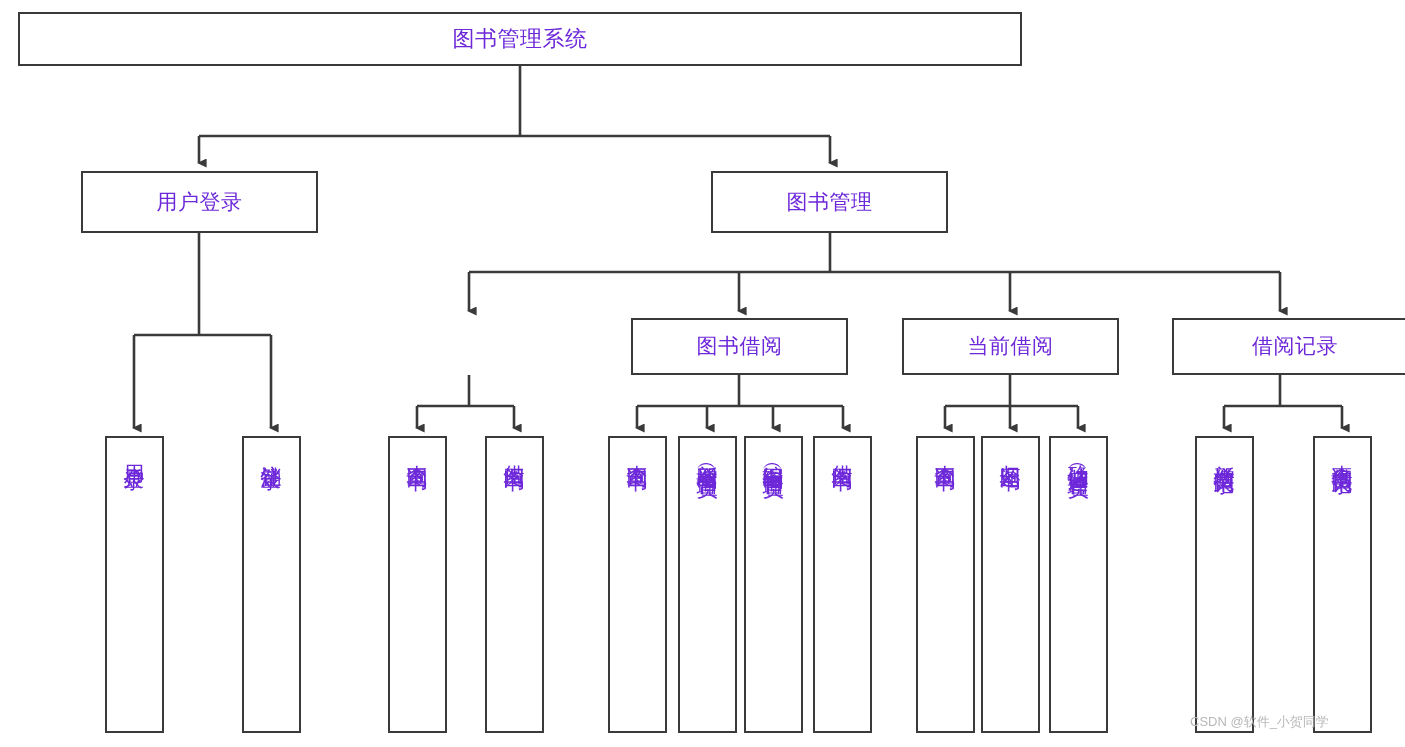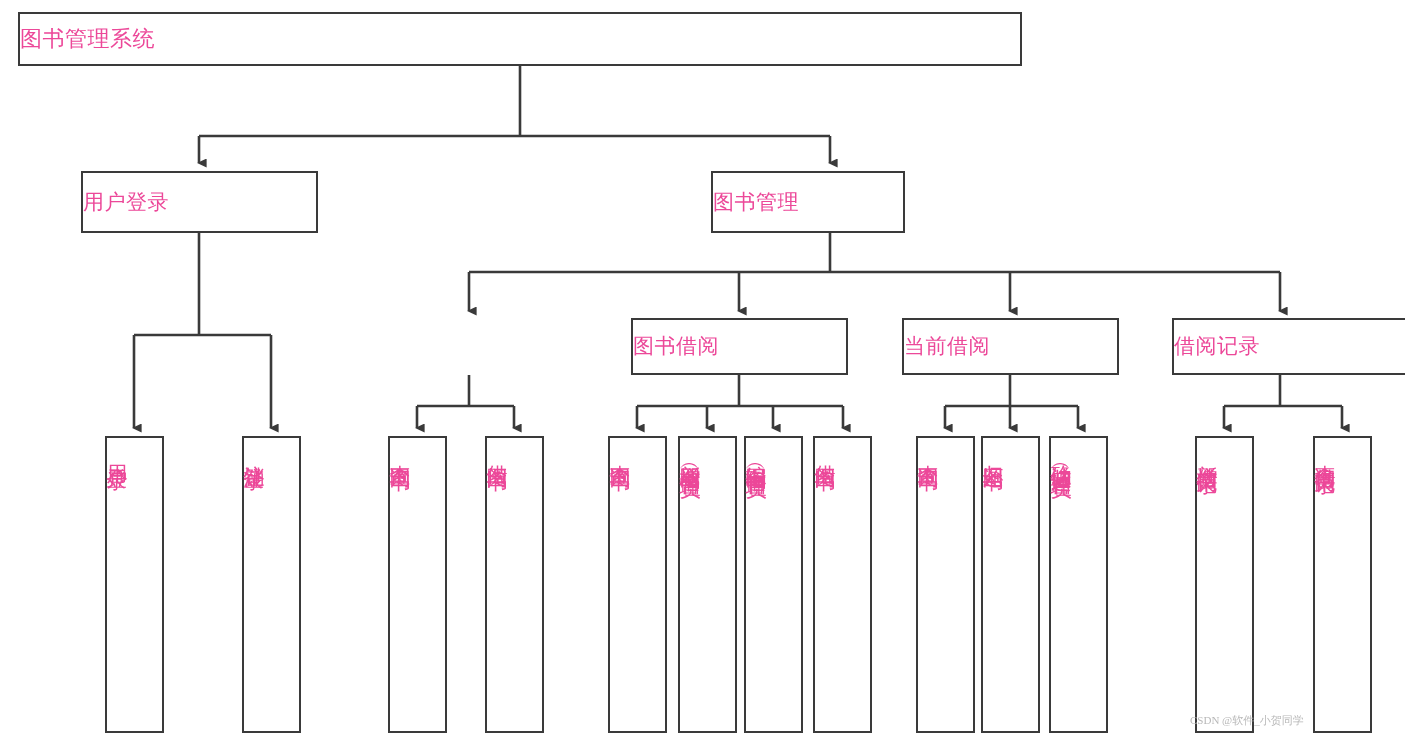--- a/index.html
+++ b/index.html
@@ -25,21 +25,22 @@
     height: 747px;
     pointer-events: none;
   }
   .node {
     position: absolute;
     box-sizing: border-box;
     background: #ffffff;
     border: 2px solid #3a3a3a;
     display: flex;
     align-items: center;
-    color: #ec4899;
+    justify-content: center;
+    color: #6d28d9;
   }
   .node .lbl {
     display: block;
     text-align: center;
     line-height: 1.28;
     white-space: nowrap;
   }
   
   .h-node .lbl {
     font-size: 21px;
@@ -55,24 +56,24 @@
     writing-mode: vertical-rl;
     text-orientation: upright;
     font-size: 21px;
     letter-spacing: 2px;
     line-height: 1.0;
   }
   #watermark {
     position: absolute;
     left: 1190px;
     top: 713px;
-    font-size: 11px;
+    font-size: 13px;
     color: #b8b8b8;
     white-space: nowrap;
-    font-family: Liberation Serif, serif;
+    font-family: Liberation Sans, sans-serif;
   }
 </style>
 </head>
 <body>
 
 <div id="canvas">
 
   <svg id="wires" viewBox="0 0 1405 747">
     <defs>
       <marker id="arrow" markerWidth="10" markerHeight="10" refX="4.5" refY="7.6" orient="auto" markerUnits="userSpaceOnUse">
@@ -123,21 +124,21 @@
     </g>
   </svg>
 
   <div class="node h-node" id="node-root" style="left:18px; top:12px; width:1004px; height:54px;">
     <span class="lbl">图书管理系统</span>
   </div>
 
   <div class="node h-node" style="left:81px; top:171px; width:237px; height:62px;">
     <span class="lbl">用户登录</span>
   </div>
-  <div class="node h-node" style="left:711px; top:171px; width:194px; height:62px;">
+  <div class="node h-node" style="left:711px; top:171px; width:237px; height:62px;">
     <span class="lbl">图书管理</span>
   </div>
 
   <div class="node h-node" style="left:631px; top:318px; width:217px; height:57px;">
     <span class="lbl">图书借阅</span>
   </div>
   <div class="node h-node" style="left:902px; top:318px; width:217px; height:57px;">
     <span class="lbl">当前借阅</span>
   </div>
   <div class="node h-node" style="left:1172px; top:318px; width:246px; height:57px;">

